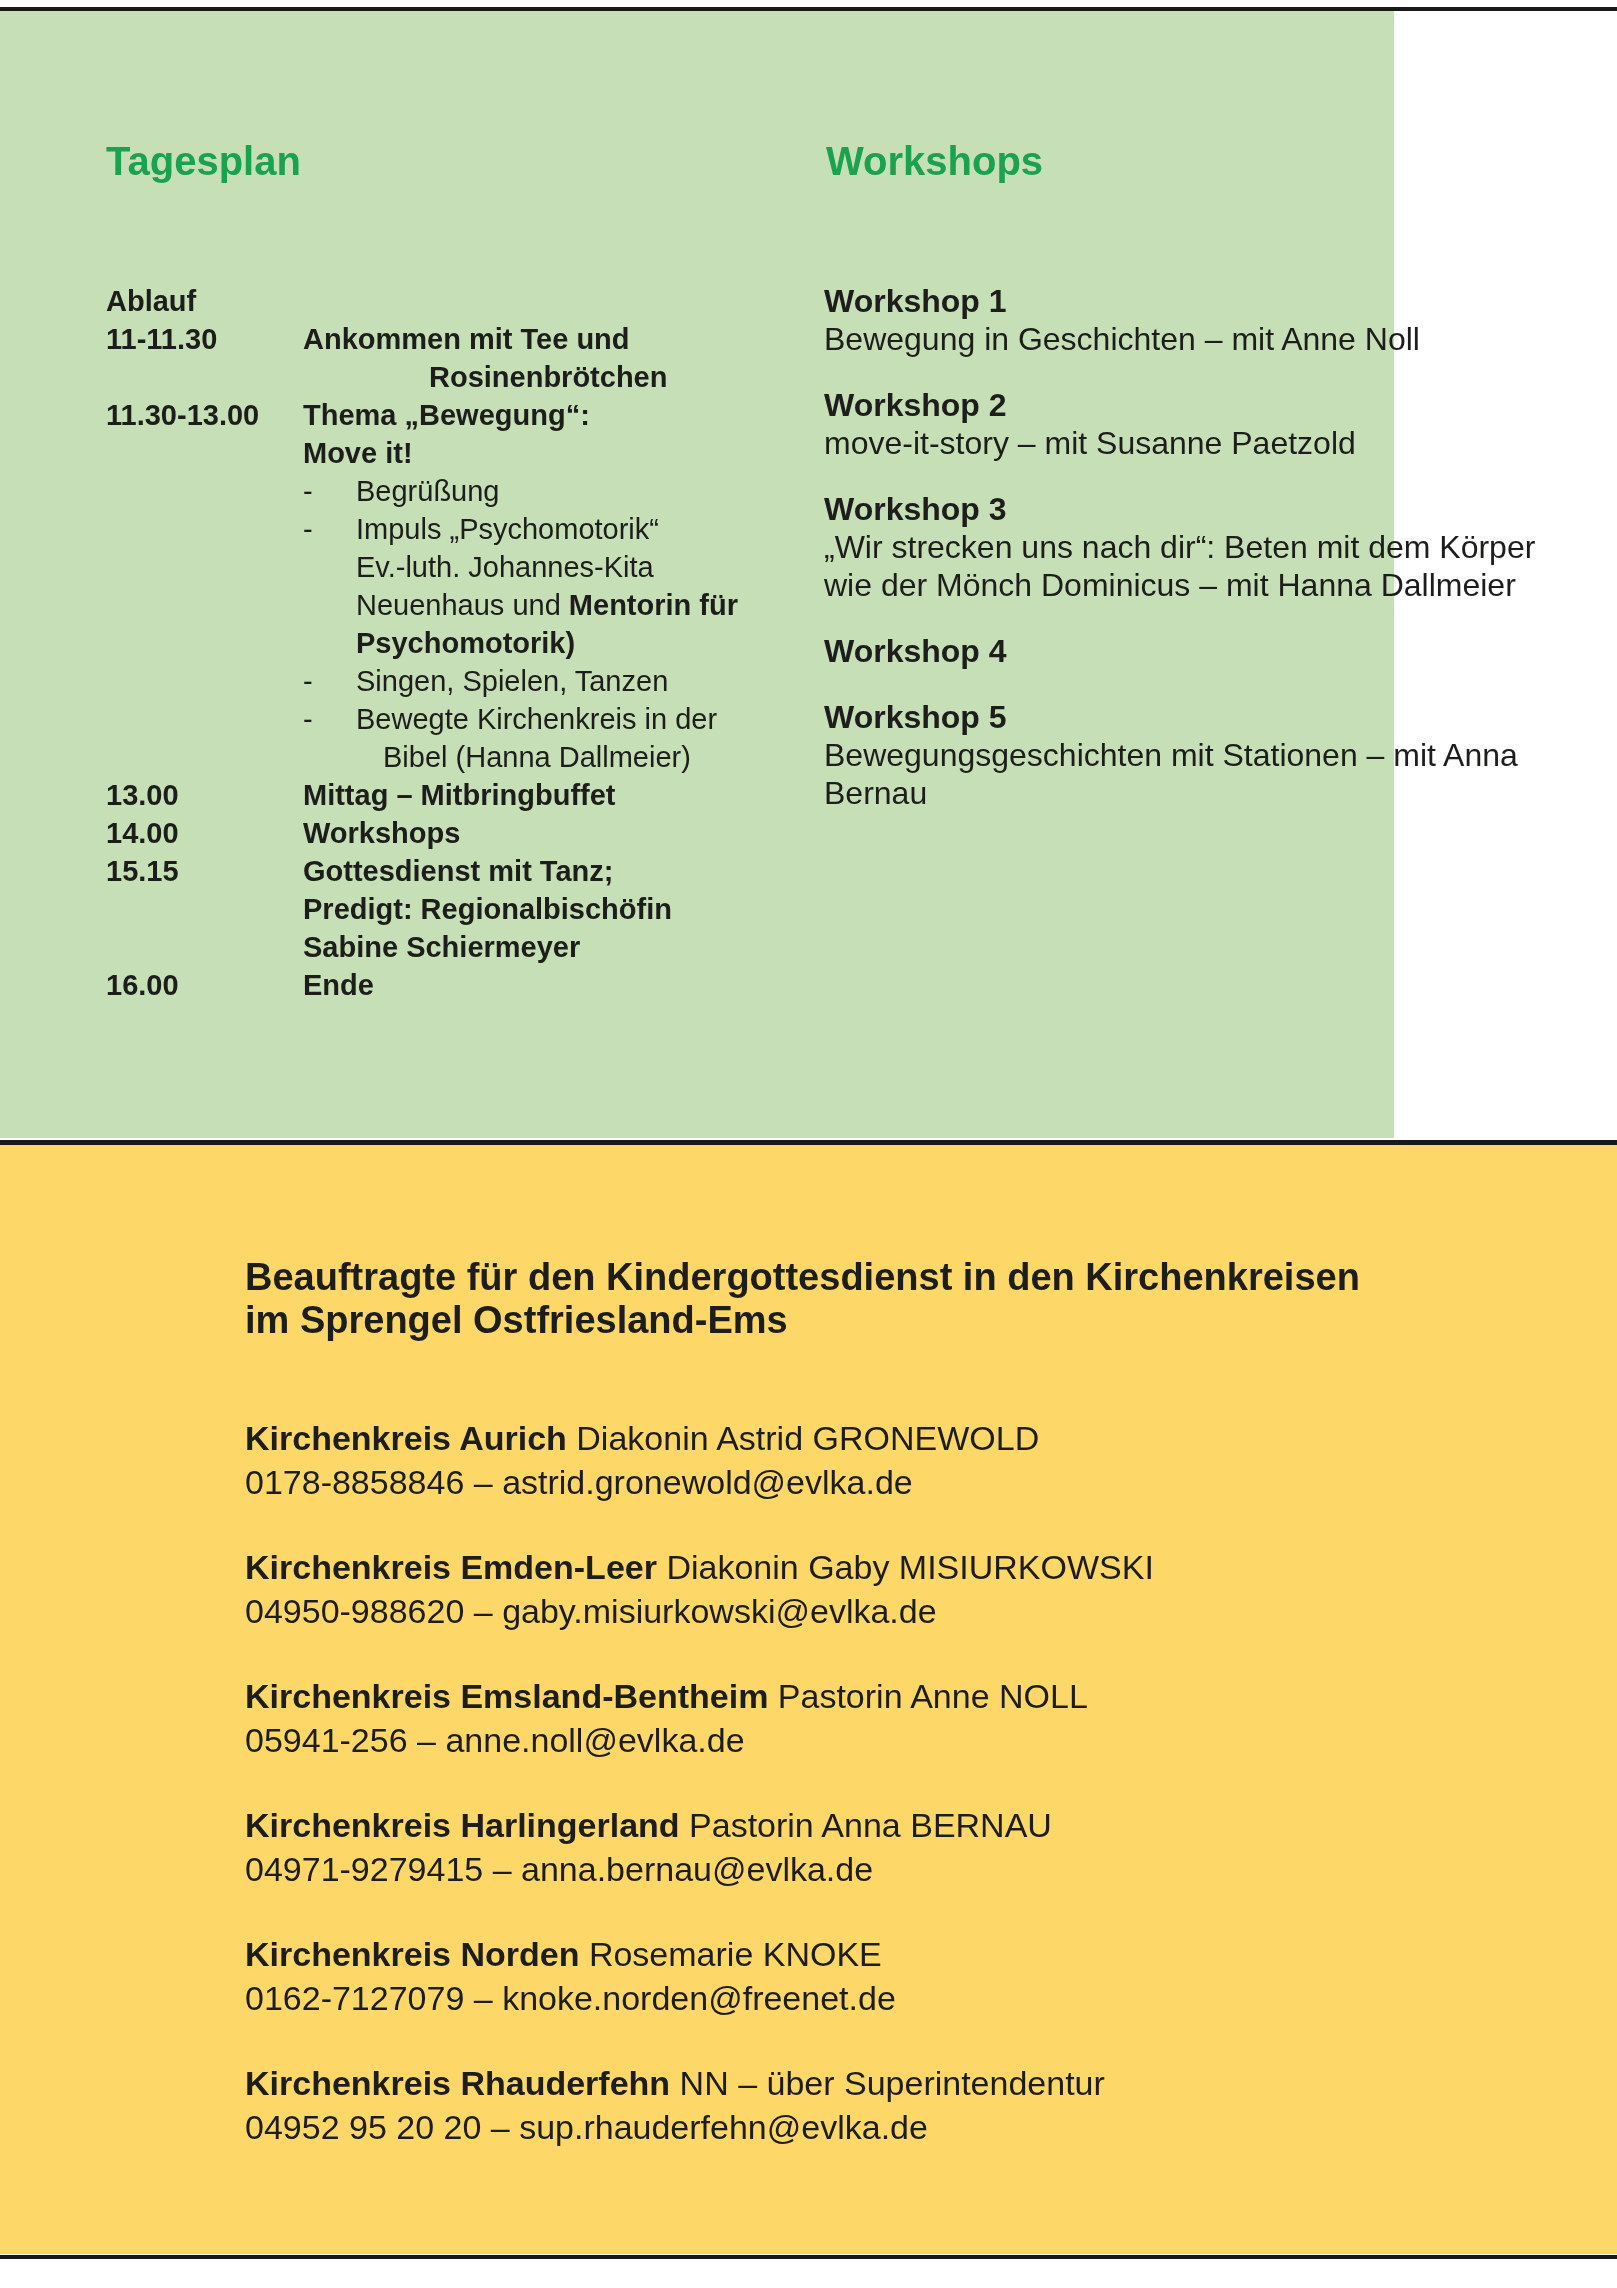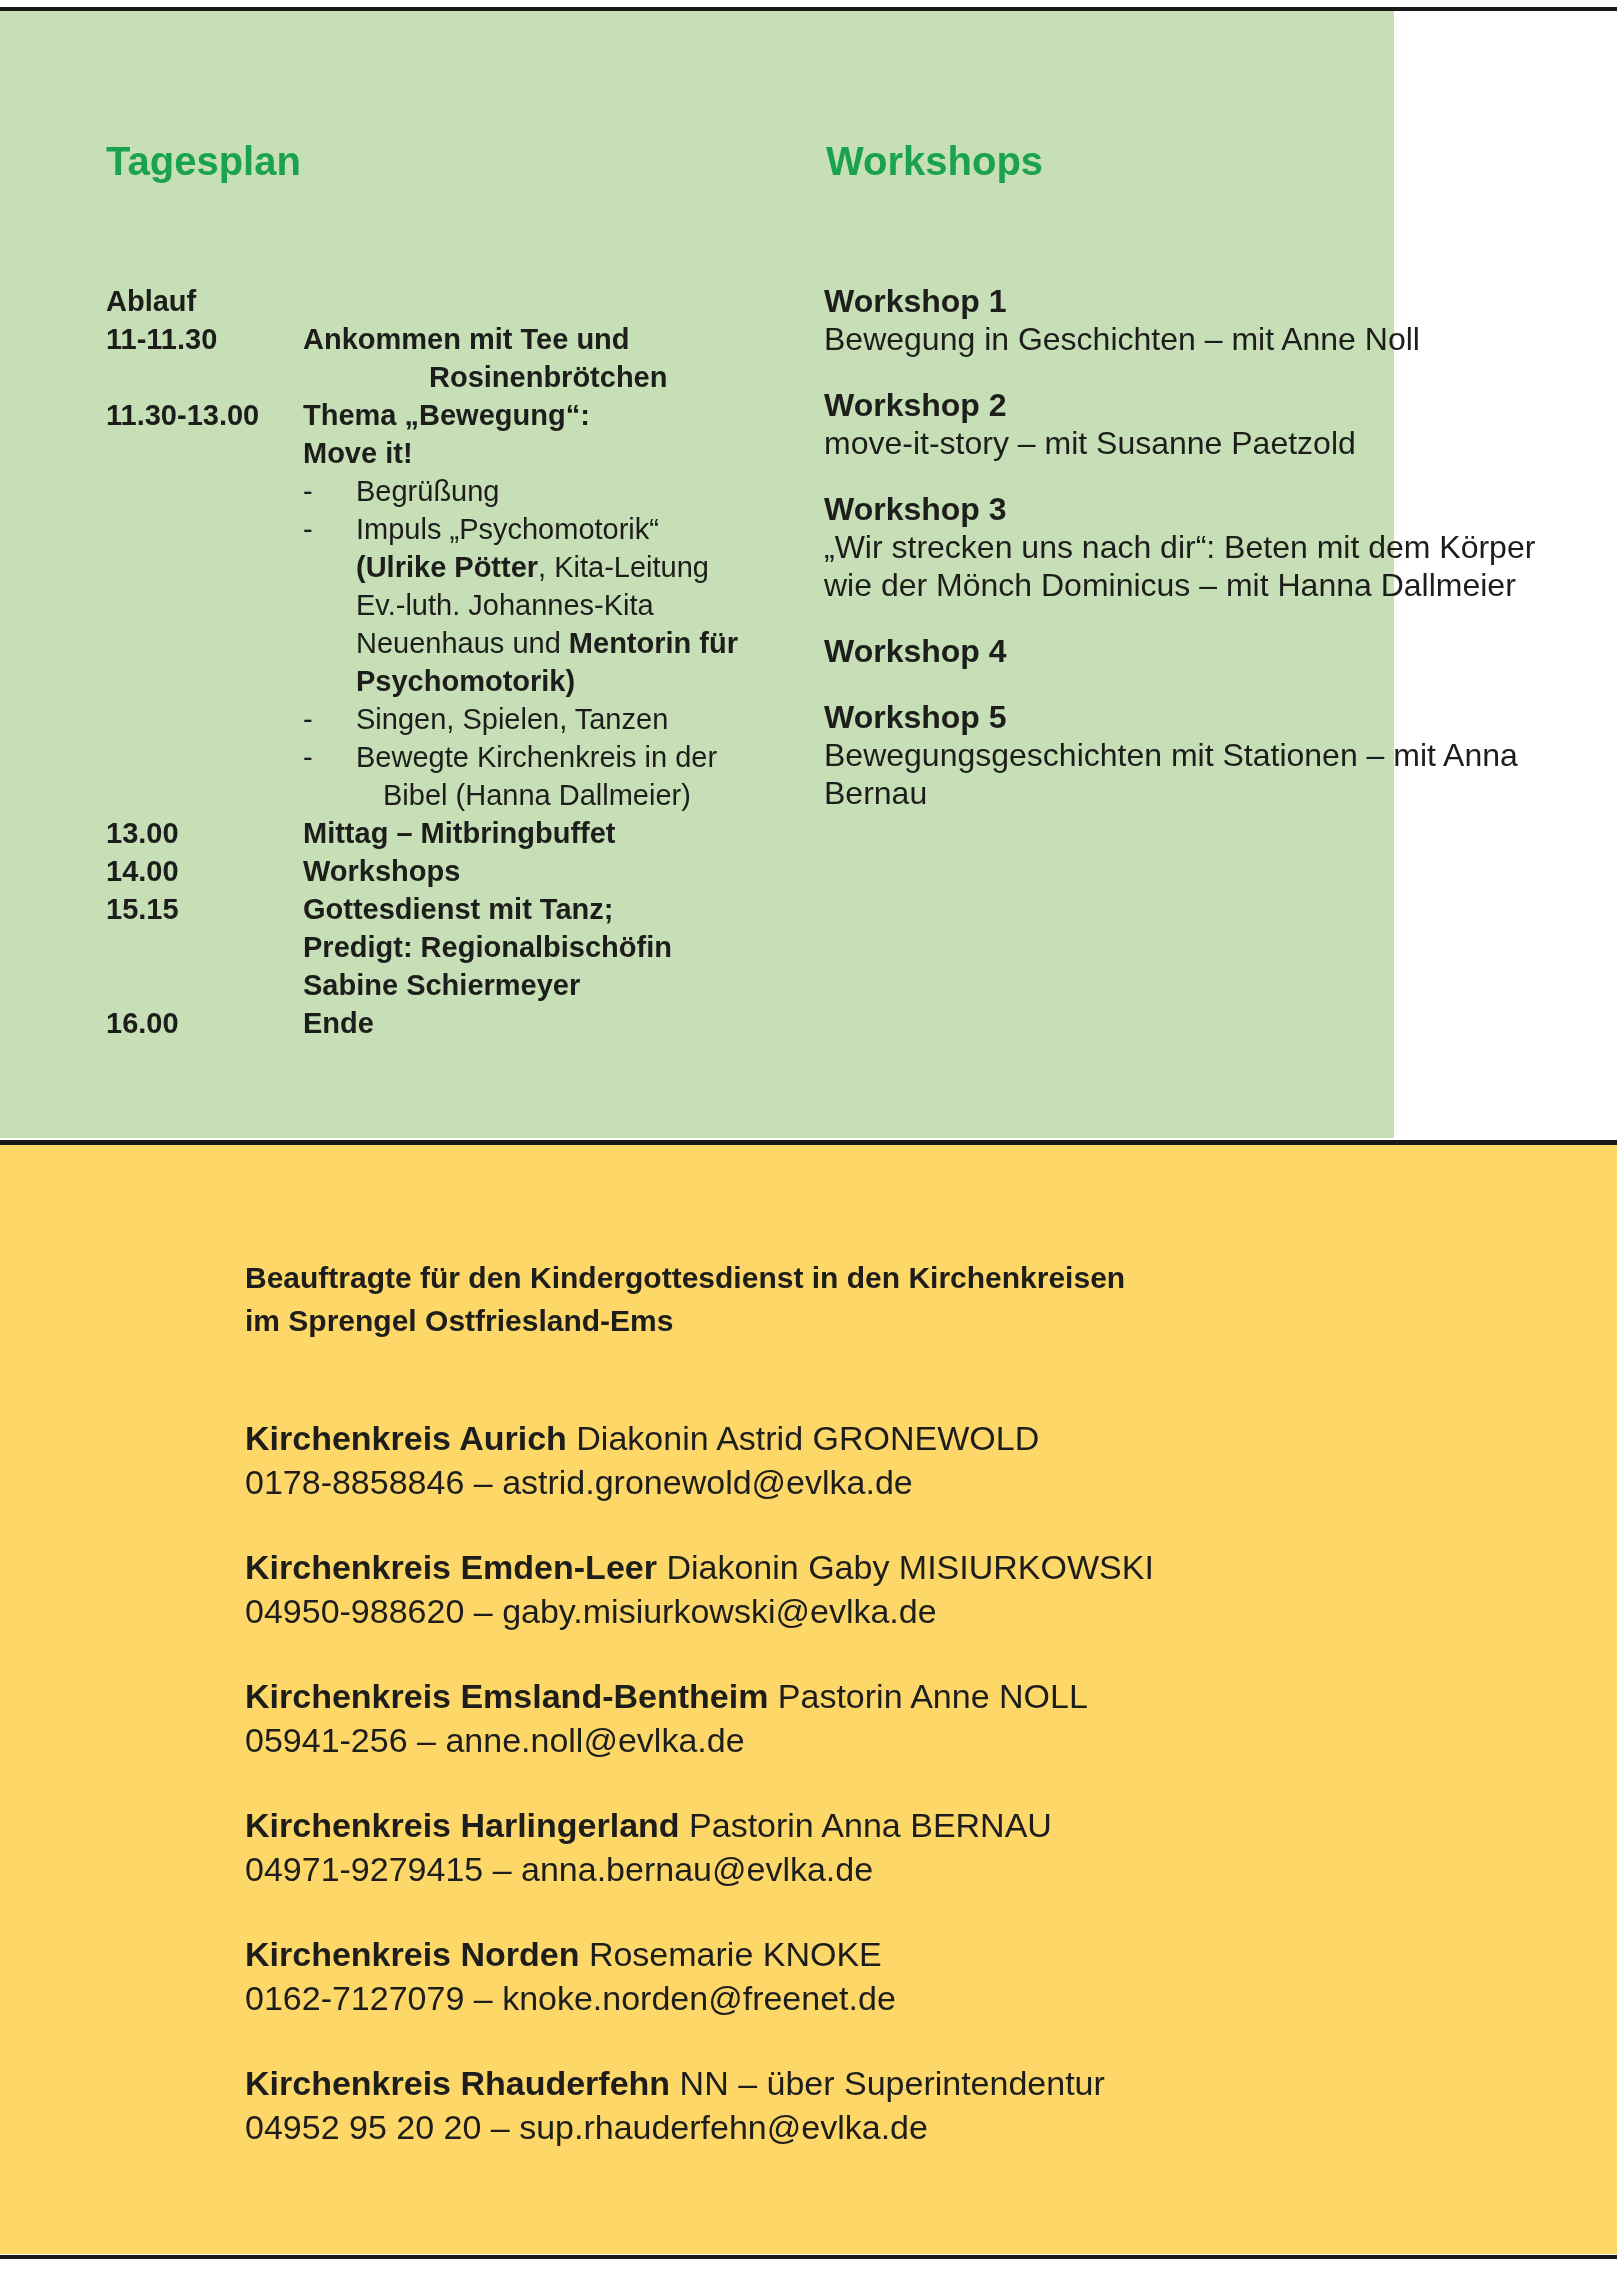--- a/index.html
+++ b/index.html
@@ -50,21 +50,21 @@
   
   .ws-list {
     position:absolute; left:824px; top:271px; width:726px;
     font-size:32px; line-height:38px; white-space:nowrap;
   }
   .ws-block { margin-bottom:28px; }
   .ws-name  { font-weight:bold; }
 
   
   .contacts { position:absolute; left:245px; top:111px; width:1294px; white-space:nowrap; }
-  .contacts-heading { font-size:30px; font-weight:bold; line-height:43px; }
+  .contacts-heading { font-size:38px; font-weight:bold; line-height:43px; }
   .entries { margin-top:74px; }
   .entry { font-size:34px; line-height:44px; }
   .entry + .entry { margin-top:41px; }
   .kk-name { font-weight:bold; }
 </style>
 </head>
 <body>
 
 <div class="rule" id="rule-top"></div>
 <div class="rule" id="rule-mid"></div>
@@ -98,24 +98,20 @@
     <div class="srow">
       <div class="stime"></div>
       <div class="sbody"><span class="dash">-</span><span>Begrüßung</span></div>
     </div>
     <div class="srow">
       <div class="stime"></div>
       <div class="sbody"><span class="dash">-</span><span>Impuls „Psychomotorik“</span></div>
     </div>
     <div class="srow">
       <div class="stime"></div>
-      <div class="sbody indent1"><span class="bold">(Ulrike Pötter</span><span>, Kita-Leitung</span></div>
-    </div>
-    <div class="srow">
-      <div class="stime"></div>
       <div class="sbody indent1">Ev.-luth. Johannes-Kita</div>
     </div>
     <div class="srow">
       <div class="stime"></div>
       <div class="sbody indent1"><span>Neuenhaus und </span><span class="bold">Mentorin für</span></div>
     </div>
     <div class="srow">
       <div class="stime"></div>
       <div class="sbody bold indent1">Psychomotorik)</div>
     </div>

